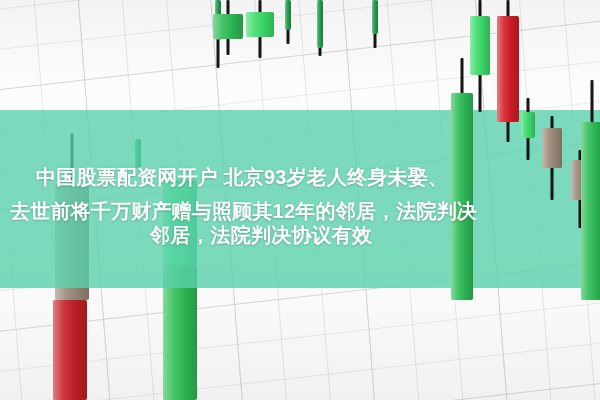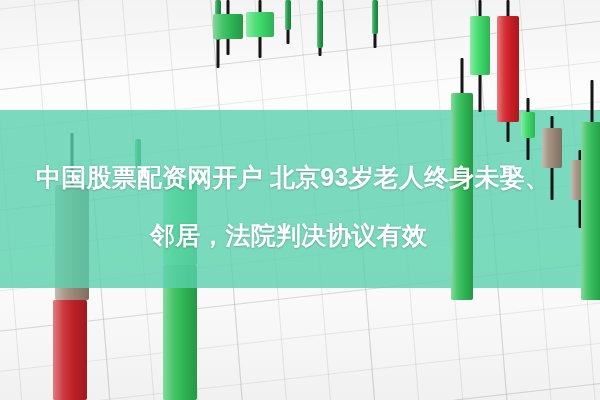--- a/index.html
+++ b/index.html
@@ -96,21 +96,21 @@
     left: 0;
     top: 0;
     width: 600px;
     height: 400px;
     pointer-events: none;
   }
   .hl-line {
     position: absolute;
     color: #ffffff;
     font-weight: 700;
-    font-size: 25px;
+    font-size: 20px;
     line-height: 30px;
     white-space: nowrap;
     letter-spacing: .2px;
     text-shadow:
       0 1px 2px rgba(0,0,0,.16),
       0 0 3px rgba(0,0,0,.10);
   }
   .hl-1 { left: 36px;  top: 162px; }
   .hl-2 { left: 10px;  top: 196px; }
   .hl-3 { left: 150px; top: 220px; }
@@ -202,16 +202,17 @@
         <div class="body" style="top: 160px; height: 40px; width: 18px; background: rgb(156, 138, 120);"></div>
       </div>
       <div class="candle" style="left: 592px; top: 0px; width: 22px; height: 400px;">
         <div class="wick" style="top: 80px; height: 220px;"></div>
         <div class="body" style="top: 122px; height: 178px; width: 22px; background: rgb(47, 189, 87);"></div>
       </div>
     </div>
 
   <div class="headline">
     <div class="hl-line hl-1">中国股票配资网开户 北京93岁老人终身未娶、</div>
+    <div class="hl-line hl-2">去世前将千万财产赠与照顾其12年的邻居，法院判决</div>
     <div class="hl-line hl-3">邻居，法院判决协议有效</div>
   </div>
 
 </div>
 
 </body></html>

